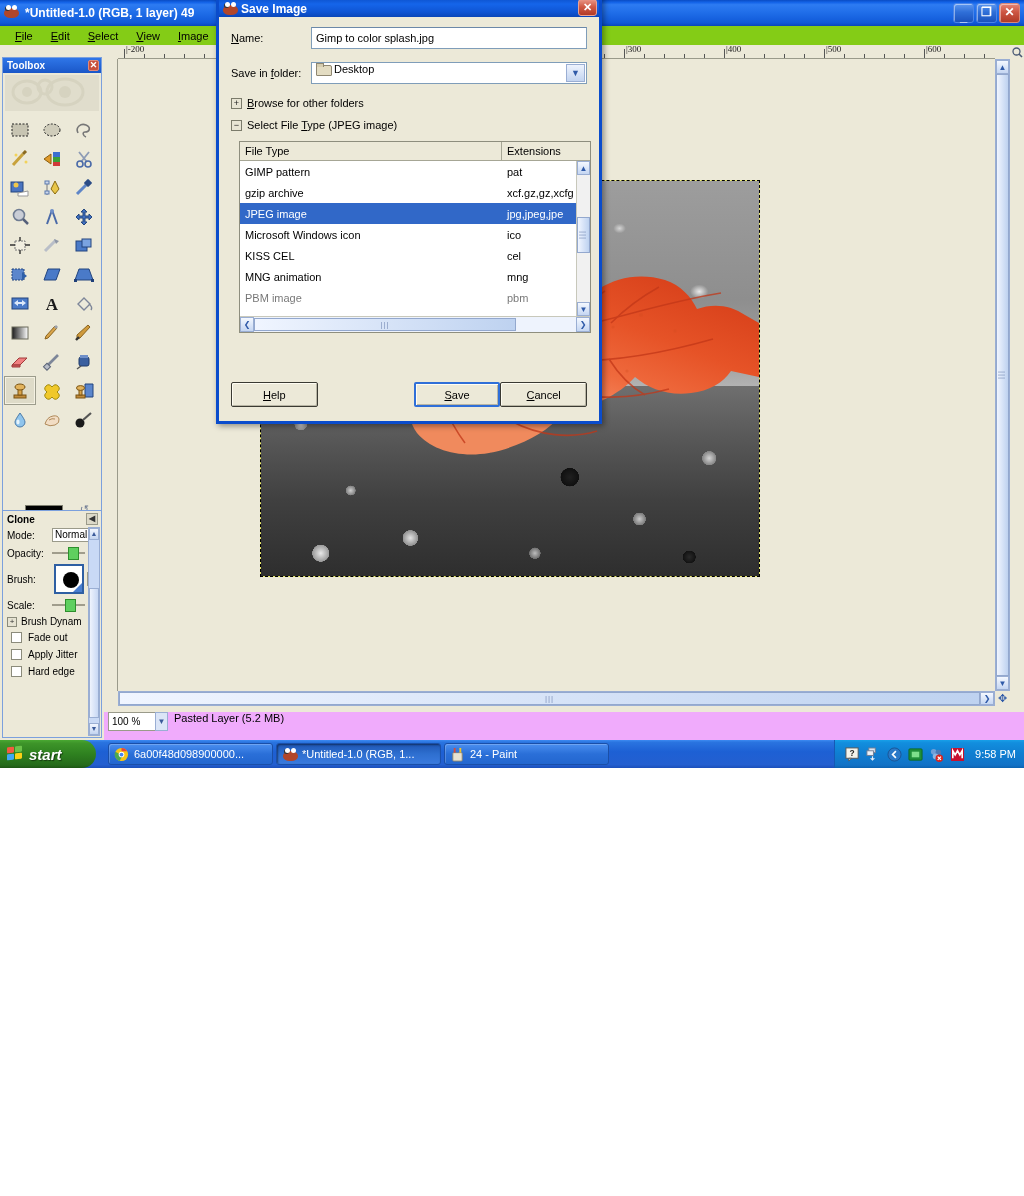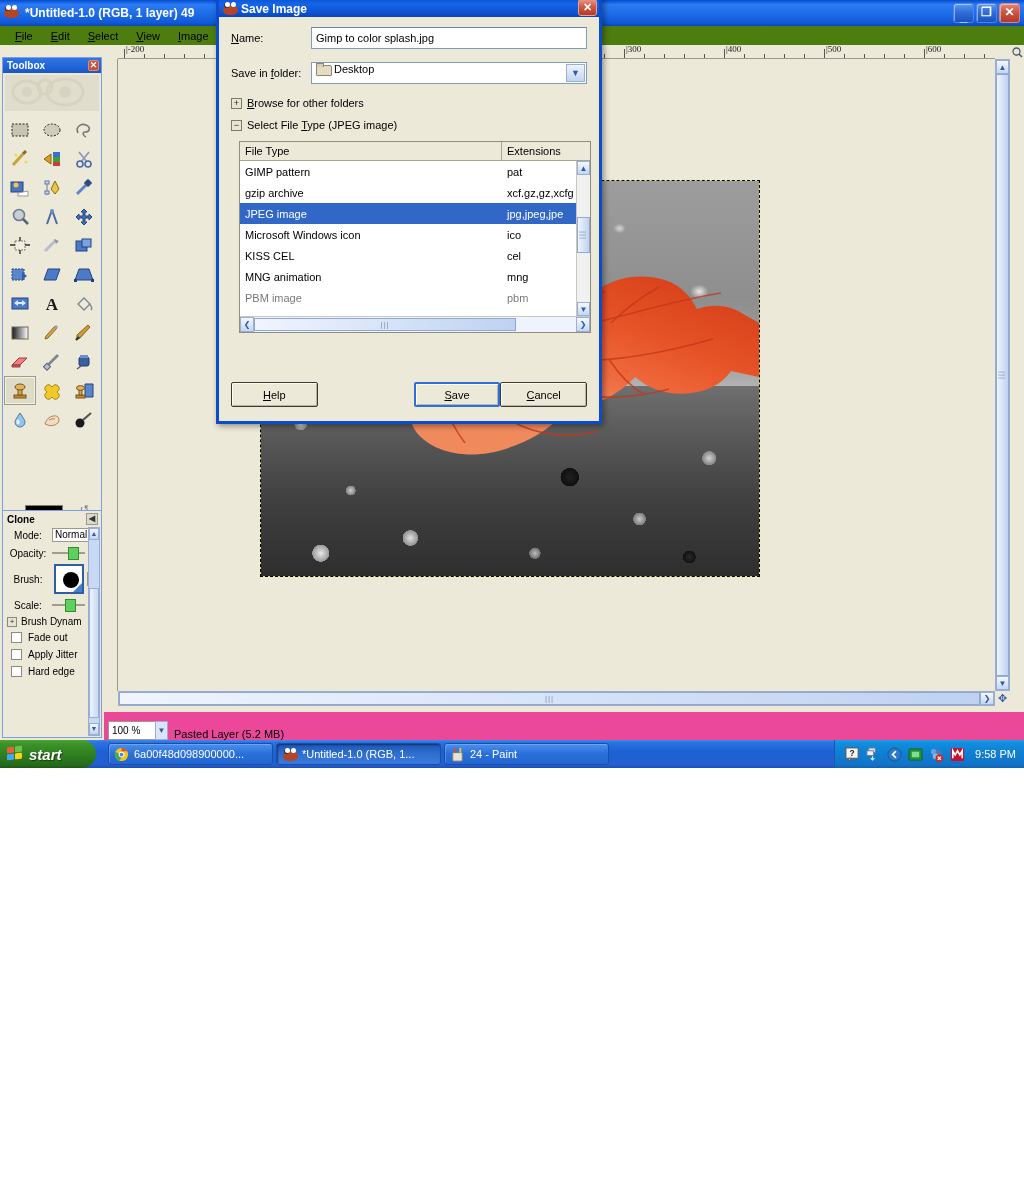--- a/index.html
+++ b/index.html
@@ -64,21 +64,21 @@
     background: linear-gradient(to bottom,#e58676,#cd5643 45%,#b03a27);
     border-color: #d98878;
   }
   .win-btn .glyph { line-height: 1; transform: translateY(-1px); }
   .win-btn.min .glyph { transform: translateY(3px); font-size: 13px; }
 
   
   #menubar {
     position: absolute; left: 0; top: 26px;
     width: 1024px; height: 19px;
-    background: #4d7c0f;
+    background: #84cc16;
     display: flex; align-items: center;
     font-size: 11px; color: #000;
     padding-left: 6px;
   }
   #menubar .mi { padding: 2px 9px; cursor: default; white-space: nowrap; }
   #menubar .mi u { text-decoration: underline; }
 
   
   #toolbox {
     position: absolute; left: 2px; top: 57px;
@@ -146,21 +146,21 @@
   }
   #to-head {
     display: flex; align-items: center; justify-content: space-between;
     padding: 2px 3px 1px 4px; font-weight: bold; font-size: 10px;
   }
   .to-collapse {
     width: 12px; height: 12px; border: 1px solid #9a9a8a; background: #dcd9c8;
     font-size: 8px; line-height: 10px; text-align: center; color:#333;
   }
   .to-row { display: flex; align-items: center; padding: 1px 4px; gap: 3px; height: 18px;}
-  .to-label { width: 42px; flex: none; text-align: center; }
+  .to-label { width: 42px; flex: none; }
   .combo {
     flex: 1; height: 14px; background: #fff; border: 1px solid #9a9a8a;
     font-size: 10px; padding-left: 2px; line-height: 12px; overflow: hidden; white-space: nowrap;
   }
   .slider { flex:1; height: 12px; position: relative; }
   .slider .track { position:absolute; left:0; right:0; top:5px; height:2px; background:#a09d8c;}
   .slider .knob { position:absolute; left:48%; top:0; width:11px; height:13px; background:#5fcf5f; border:1px solid #2d8f2d;}
   .spin { width: 9px; height: 14px; border:1px solid #9a9a8a; background:#f4f1e4; flex:none;}
   .brush-box {
     width: 30px; height: 30px; background: #fff; border: 2px solid #2e5fa3;
@@ -273,22 +273,22 @@
   }
   #qm-corner {
     position: absolute; left: 0px; top: 0px; width: 14px; height: 14px;
     background: #ece9d8;
   }
 
   
   #statusbar {
     position: absolute; left: 104px; top: 712px;
     width: 920px; height: 28px;
-    background: #ec4899;
-    display: flex; align-items: flex-end; gap: 6px;
+    background: #f0abfc;
+    display: flex; align-items: flex-start; gap: 6px;
     padding-left: 4px;
   }
   #zoom-entry {
     width: 48px; height: 19px; background: #fff; border: 1px solid #9a9a8a;
     font-size: 10px; display: flex; align-items: center; padding-left: 3px;
   }
   #zoom-drop {
     width: 13px; height: 19px; background: #dbe5f7; border: 1px solid #9aaed3;
     color:#3b5a9a; font-size: 8px; display:flex;align-items:center;justify-content:center;
     margin-left: -1px;

